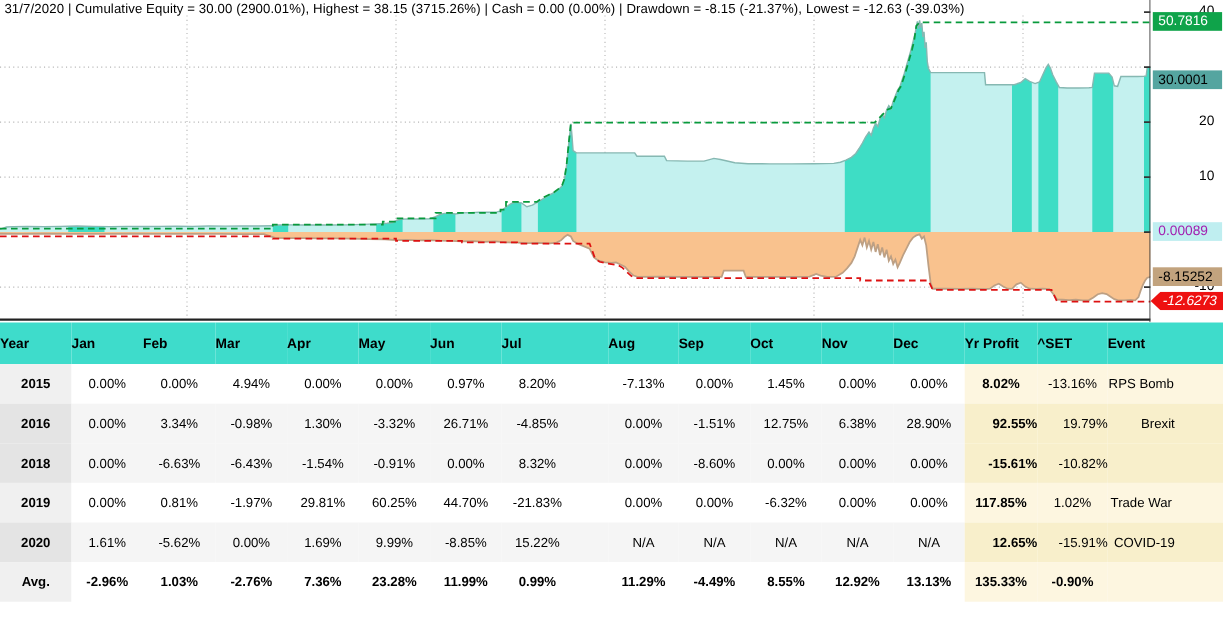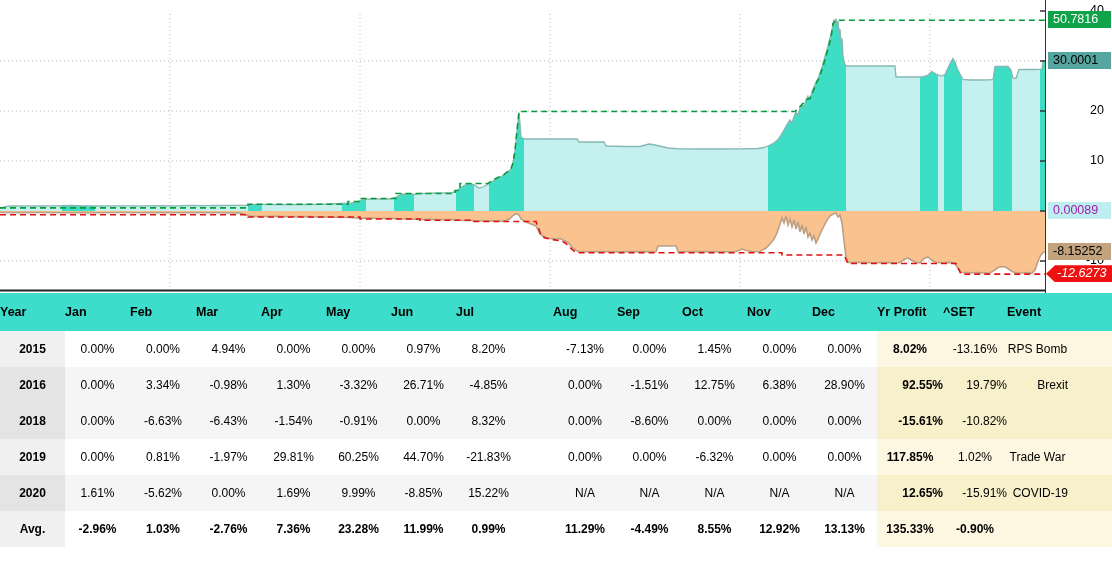--- a/index.html
+++ b/index.html
@@ -97,27 +97,28 @@
         <path d="M0 207.9L248 207.9L248 204.3L348 204.3L348 201.5L359 201.5L359 198.5L396 198.5L396 193.5L455 193.5L455 190.5L460 190.5L460 183.5L488 183.5L493 180.0L499 177.0L504 174.5L508 171.5L511 168.5L513 163.0L515 150.5L517 130.5L519 111.5L795 111.5L799 107.5L803 103.5L807 99.5L810 98.5L813 91.5L815 86.5L817 81.5L819 78.5L821 72.5L823 66.5L825 59.5L827 52.5L829 45.5L831 37.5L833 23.5L836 20.3L1046 20.3" fill="none" stroke="#089a3c" stroke-width="1.6" stroke-dasharray="6 4"></path>
         <line x1="0" y1="290.5" x2="1046" y2="290.5" stroke="#222" stroke-width="2"></line>
         <line x1="1045.5" y1="0" x2="1045.5" y2="293" stroke="#333333" stroke-width="1"></line>
         <line x1="1040" y1="11" x2="1046" y2="11" stroke="#333333" stroke-width="1.5"></line>
         <line x1="1040" y1="61" x2="1046" y2="61" stroke="#333333" stroke-width="1.5"></line>
         <line x1="1040" y1="111" x2="1046" y2="111" stroke="#333333" stroke-width="1.5"></line>
         <line x1="1040" y1="161" x2="1046" y2="161" stroke="#333333" stroke-width="1.5"></line>
         <line x1="1040" y1="211" x2="1046" y2="211" stroke="#333333" stroke-width="1.5"></line>
         <line x1="1040" y1="261" x2="1046" y2="261" stroke="#333333" stroke-width="1.5"></line>
       </svg>
+    <div class="status">31/7/2020   |   Cumulative Equity = 30.00 (2900.01%),  Highest = 38.15 (3715.26%)   |   Cash = 0.00 (0.00%)   |   Drawdown = -8.15 (-21.37%),  Lowest = -12.63 (-39.03%)</div>
     <div class="axis" id="axis">
         <div class="axlabel" style="top: 3px;">40</div>
         <div class="axlabel" style="top: 103px;">20</div>
         <div class="axlabel" style="top: 153px;">10</div>
         <div class="axlabel" style="top: 253px;">-10</div>
         <div class="badge" style="top: 11.25px; background: rgb(15, 163, 74); color: rgb(255, 255, 255);">50.7816</div>
-        <div class="badge" style="top: 52px; background: rgb(85, 165, 160); color: rgb(0, 0, 0);">30.0001</div>
+        <div class="badge" style="top: 64px; background: rgb(85, 165, 160); color: rgb(0, 0, 0);">30.0001</div>
         <div class="badge" style="top: 202px; background: rgb(191, 238, 240); color: #a21caf;">0.00089</div>
         <div class="badge" style="top: 242.75px; background: rgb(194, 163, 126); color: rgb(0, 0, 0);">-8.15252</div>
         <div class="badge arrow" style="top: 265.15px; background: rgb(238, 17, 17); color: rgb(255, 255, 255); font-style: italic;">-12.6273</div>
       </div>
   </div>
 
   <table>
     <colgroup id="cols">
         <col style="width: 65px;">
         <col style="width: 65px;">

